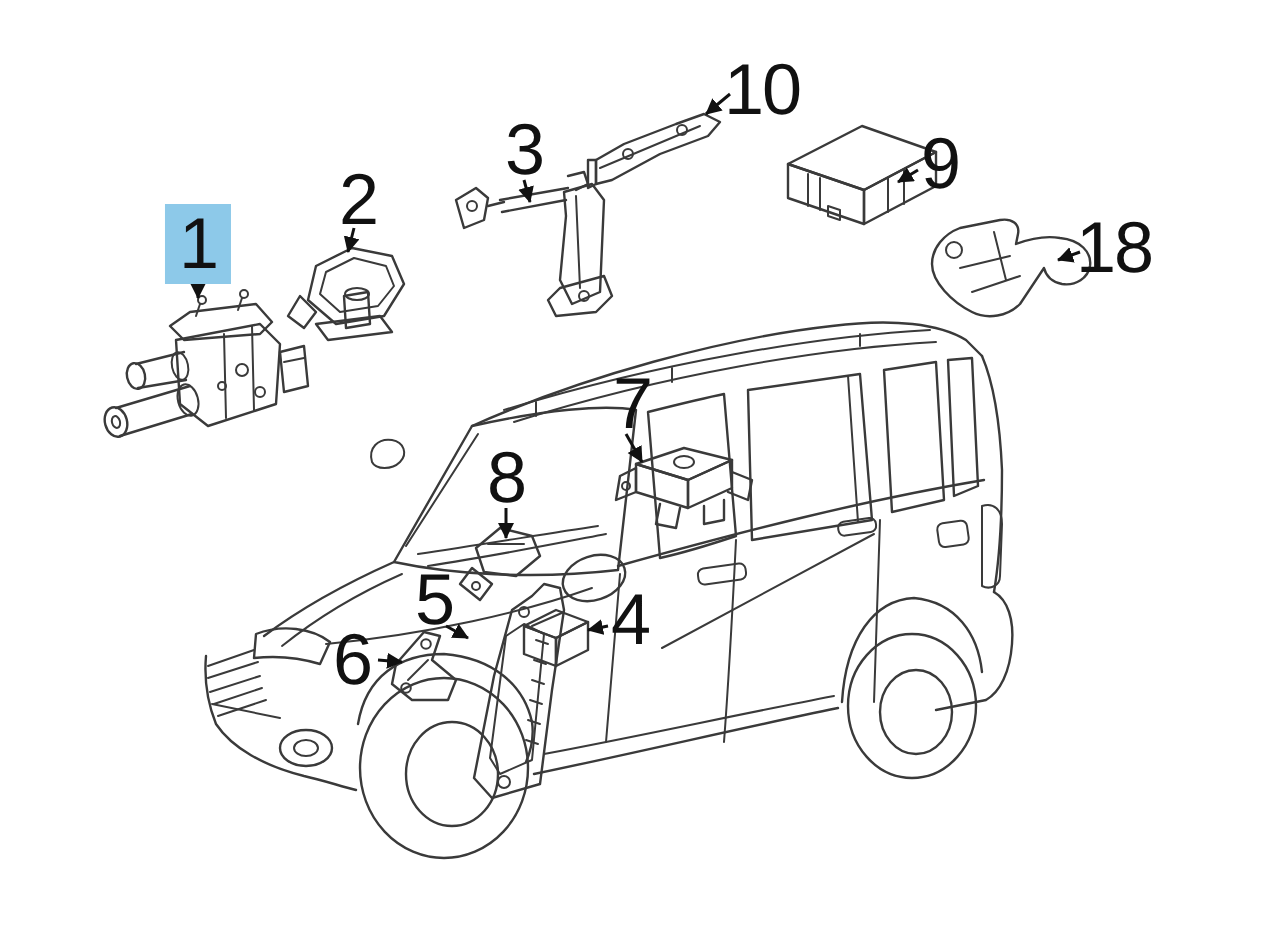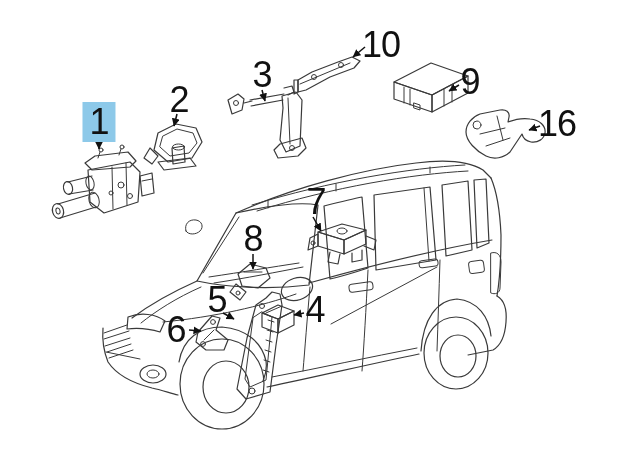--- a/index.html
+++ b/index.html
@@ -227,15 +227,15 @@
   <div class="callout highlight" style="left:99px;top:122px">1</div>
   <div class="callout" style="left:179px;top:100px">2</div>
   <div class="callout" style="left:262px;top:75px">3</div>
   <div class="callout" style="left:315px;top:310px">4</div>
   <div class="callout" style="left:217px;top:300px">5</div>
   <div class="callout" style="left:176px;top:330px">6</div>
   <div class="callout" style="left:316px;top:202px">7</div>
   <div class="callout" style="left:253px;top:239px">8</div>
   <div class="callout" style="left:470px;top:82px">9</div>
   <div class="callout" style="left:381px;top:45px">10</div>
-  <div class="callout" style="left:557px;top:124px">16</div>
+  <div class="callout" style="left:557px;top:124px">18</div>
 
 </div>
 
 </body></html>

